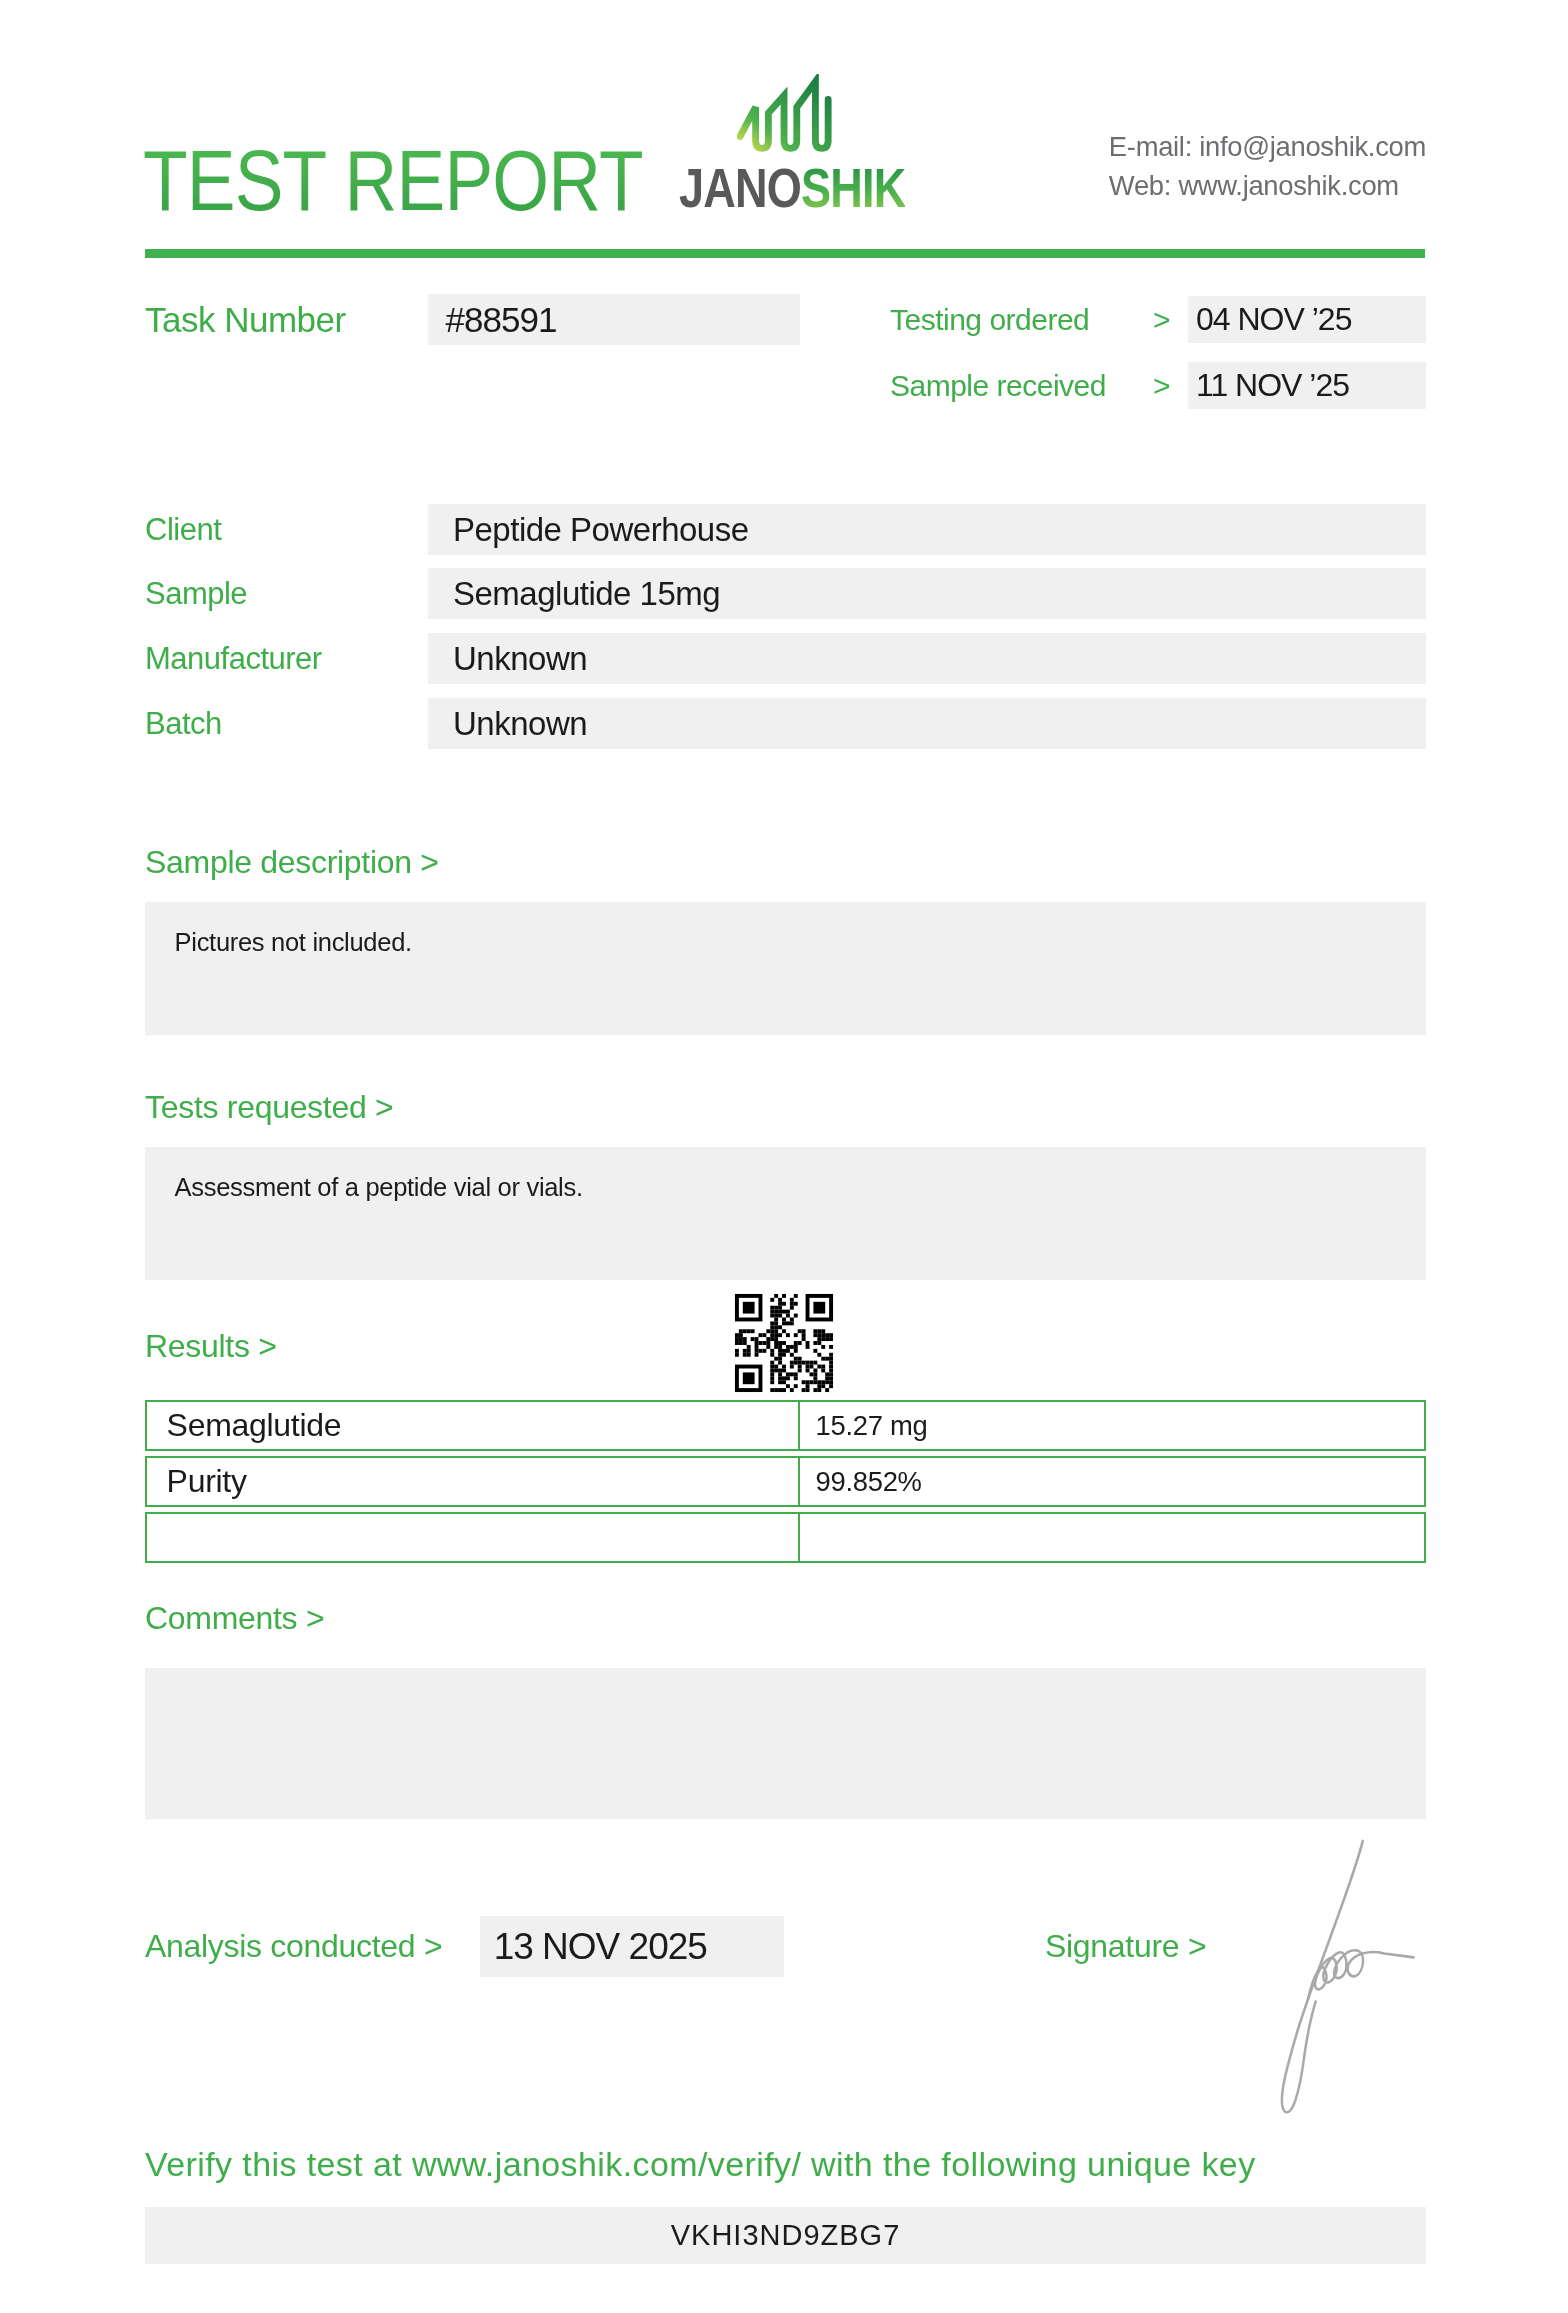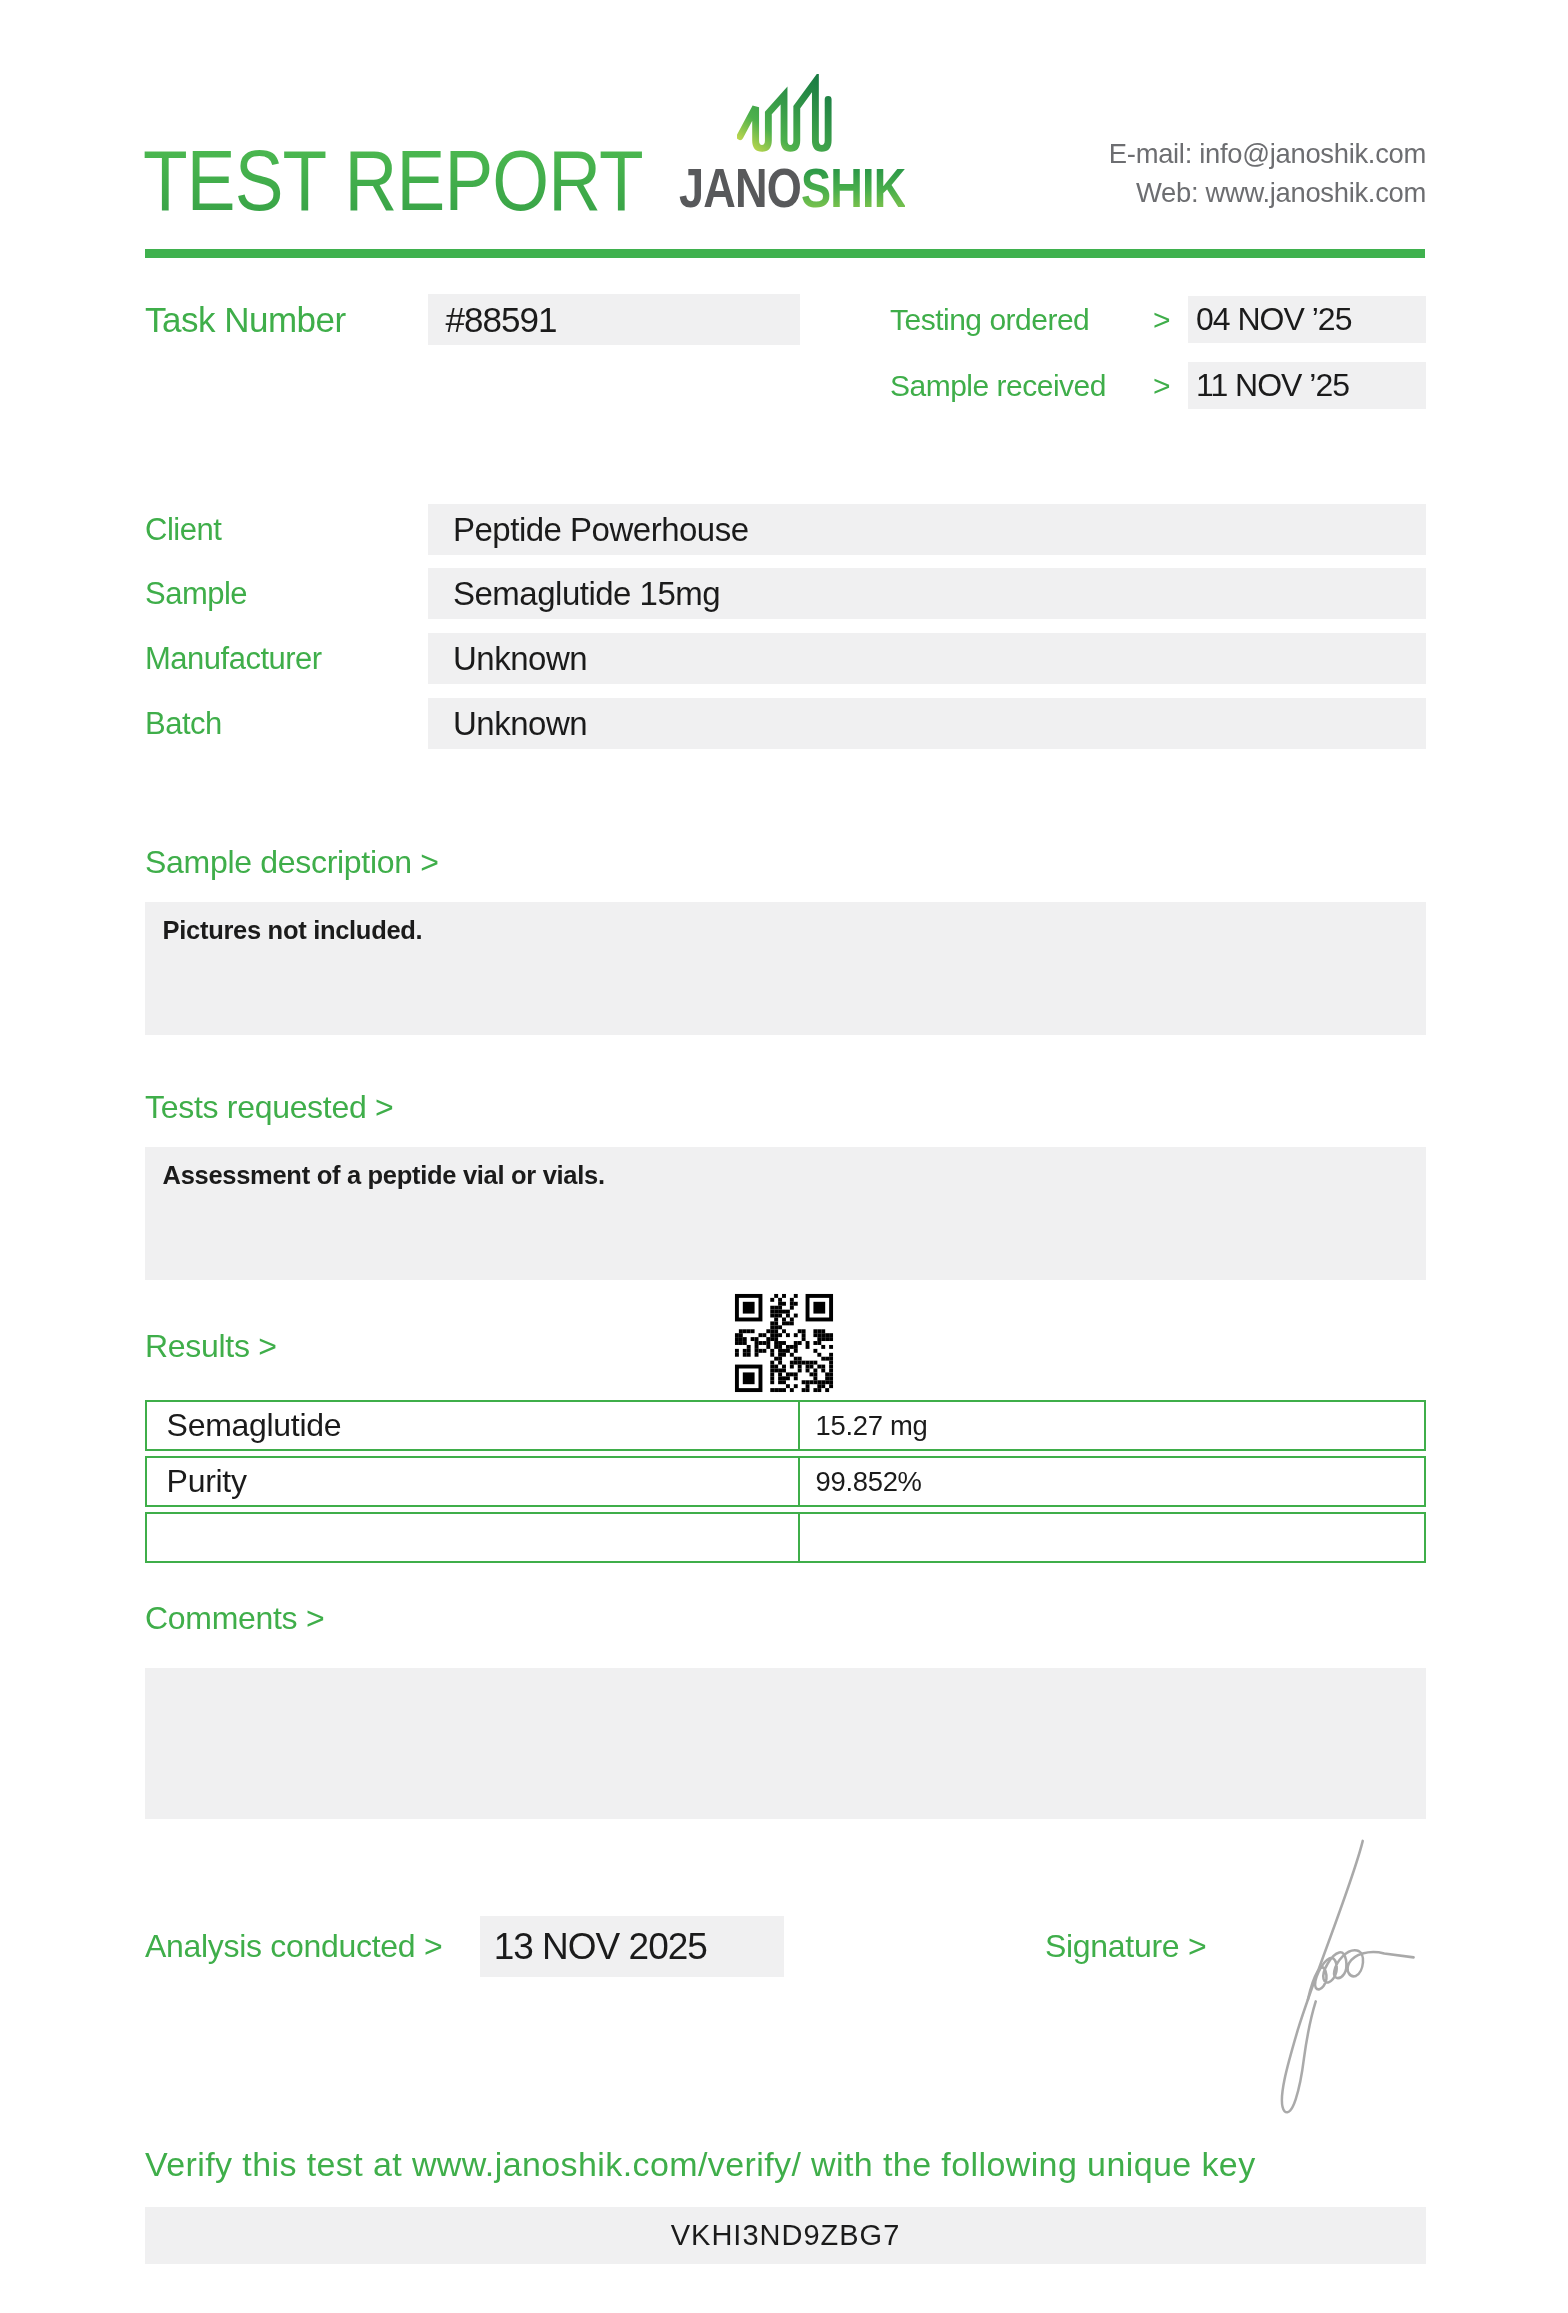--- a/index.html
+++ b/index.html
@@ -25,21 +25,21 @@
   .logo-mark{left:737px;top:74px;width:98px;height:84px;}
   .wordmark{
     left:679px;top:161px;font-size:55px;font-weight:bold;letter-spacing:-1px;line-height:1;
     transform:scaleX(.82);transform-origin:left top;white-space:nowrap;
   }
   .wm-gray{color:#58595b;}
   .wm-green{
     background:linear-gradient(180deg,#1f8f46 5%,#4cb04c 55%,#b8d94e 120%);
     -webkit-background-clip:text;background-clip:text;-webkit-text-fill-color:transparent;
   }
-  .contact{right:142px;top:127px;text-align:right;font-size:27.4px;line-height:39px;color:var(--txtgray);letter-spacing:-0.3px;margin-top:7px;}
+  .contact{right:142px;top:127px;font-size:27.4px;line-height:39px;color:var(--txtgray);letter-spacing:-0.3px;}
   .rule{left:145px;top:249px;width:1280px;height:8.8px;background:var(--rule);}
   
   .task-label{left:145px;top:294px;height:51px;line-height:51px;font-size:35px;color:var(--green);letter-spacing:-0.5px;}
   .task-box{left:428px;top:294px;width:372px;height:51px;background:var(--box);}
   .task-box span{display:block;padding-left:17.6px;line-height:51px;font-size:35px;letter-spacing:-1px;}
   .date-label{font-size:30px;color:var(--green);letter-spacing:-0.5px;line-height:47px;height:47px;}
   .o-label{left:890px;top:296px;}
   .r-label{left:890px;top:362px;}
   .o-arrow{left:1153px;top:296px;}
   .r-arrow{left:1153px;top:362px;}
@@ -48,21 +48,21 @@
   .r-box{left:1188px;top:362px;}
   .date-box span{display:block;padding-left:8px;line-height:47px;font-size:32px;letter-spacing:-1px;white-space:nowrap;}
   
   .field-label{left:145px;height:51px;line-height:51px;font-size:31px;color:var(--green);letter-spacing:-0.5px;}
   .field-box{left:428px;width:998px;height:51px;background:var(--box);}
   .field-box span{display:block;padding-left:25px;line-height:51px;font-size:33px;letter-spacing:-0.5px;}
   .fy0{top:504px;} .fy1{top:568px;} .fy2{top:633px;} .fy3{top:698px;}
   
   .sec-h{left:145px;font-size:32px;color:var(--green);letter-spacing:-0.3px;line-height:1.2;}
   .sec-box{left:145px;width:1281px;background:var(--box);}
-  .sec-box p{margin:0;padding:13.7px 19.6px 0 17.6px;font-size:25.5px;letter-spacing:-0.3px;font-weight:bold;}
+  .sec-box p{margin:12px;padding:13.7px 19.6px 0 17.6px;font-size:25.5px;letter-spacing:-0.3px;}
   .sd-h{top:843px;} .sd-box{top:902px;height:133px;}
   .tr-h{top:1088px;} .tr-box{top:1147px;height:133px;}
   .res-h{top:1327px;}
   .cm-h{top:1599px;} .cm-box{top:1668px;height:151px;}
   
   .qr{left:733px;top:1292px;width:102px;height:102px;}
   
   .rtable{left:145px;top:1400px;width:1281px;}
   .rrow{display:flex;height:47px;border:2.9px solid var(--green);margin-bottom:4.9px;background:#fff;box-sizing:content-box;}
   .c-analyte{width:631px;border-right:2.9px solid var(--green);padding-left:19.6px;line-height:47px;font-size:32px;letter-spacing:-0.3px;}

